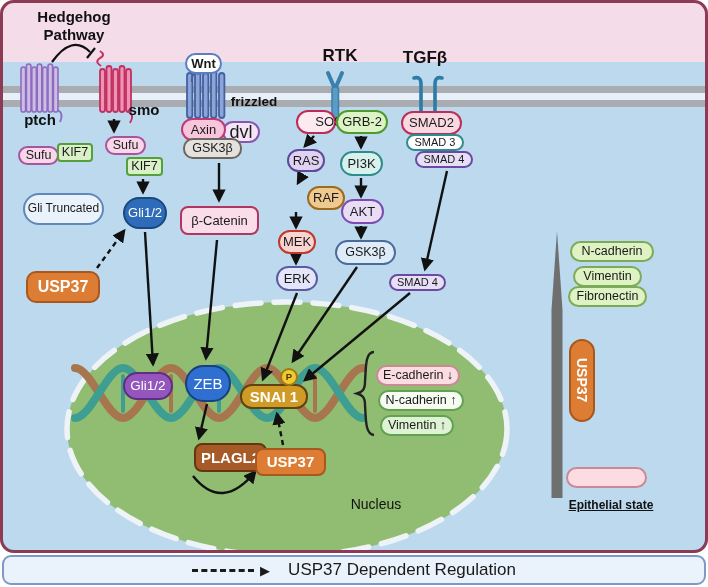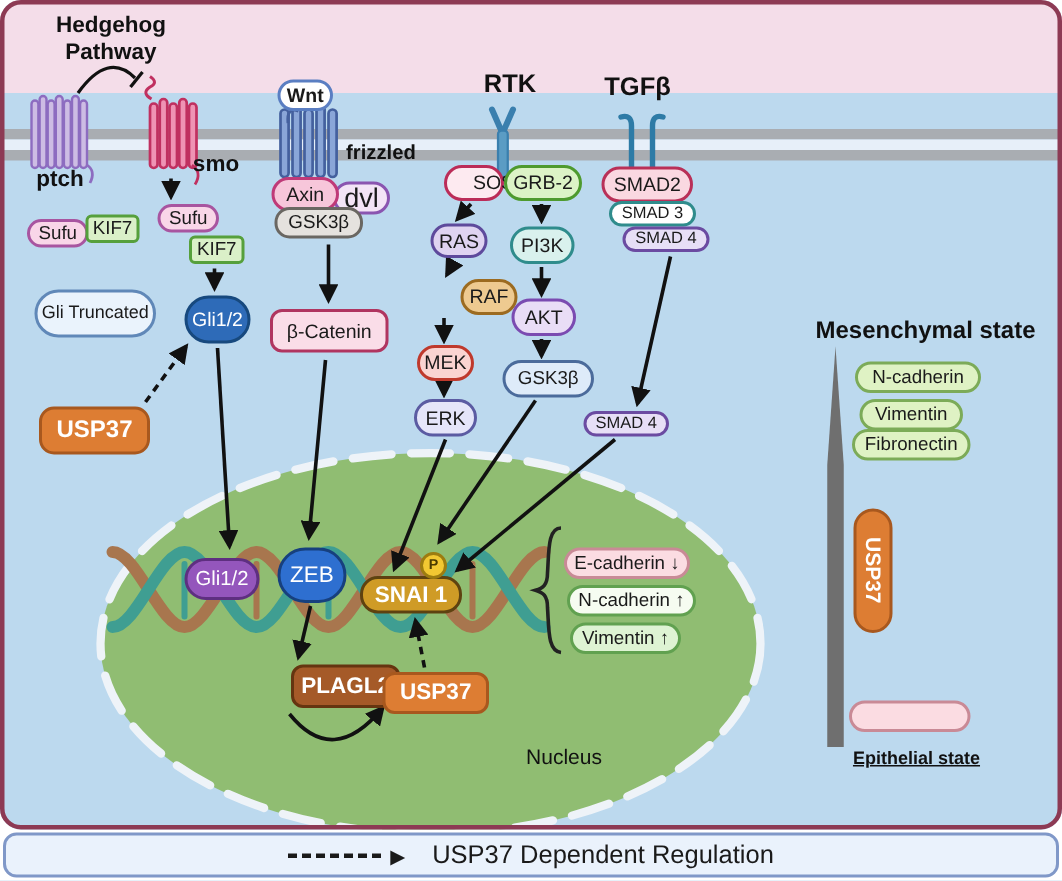--- a/index.html
+++ b/index.html
@@ -184,21 +184,20 @@
 
     <path d="M374,352 C365,352 366,368 365,382 C365,390 362,392 357,393.5 C362,395 365,397 365,405 C366,419 365,434 374,435" fill="none" stroke="#222" stroke-width="2.4"></path>
   </svg>
 
   <div class="lbl t-hh">Hedgehog Pathway</div>
   <div class="lbl t-ptch">ptch</div>
   <div class="lbl t-smo">smo</div>
   <div class="lbl t-frizzled">frizzled</div>
   <div class="lbl t-rtk">RTK</div>
   <div class="lbl t-tgfb">TGFβ</div>
-  <div class="lbl t-mes">Mesenchymal state</div>
   <div class="lbl t-epi">Epithelial state</div>
   <div class="lbl t-nucleus">Nucleus</div>
 
   <div class="pill n-wnt">Wnt</div>
   <div class="pill n-sufu-l">Sufu</div>
   <div class="pill n-kif7-l">KIF7</div>
   <div class="pill n-glitr">Gli Truncated</div>
   <div class="pill n-sufu-r">Sufu</div>
   <div class="pill n-kif7-r">KIF7</div>
   <div class="pill n-gli12c white">Gli1/2</div>

